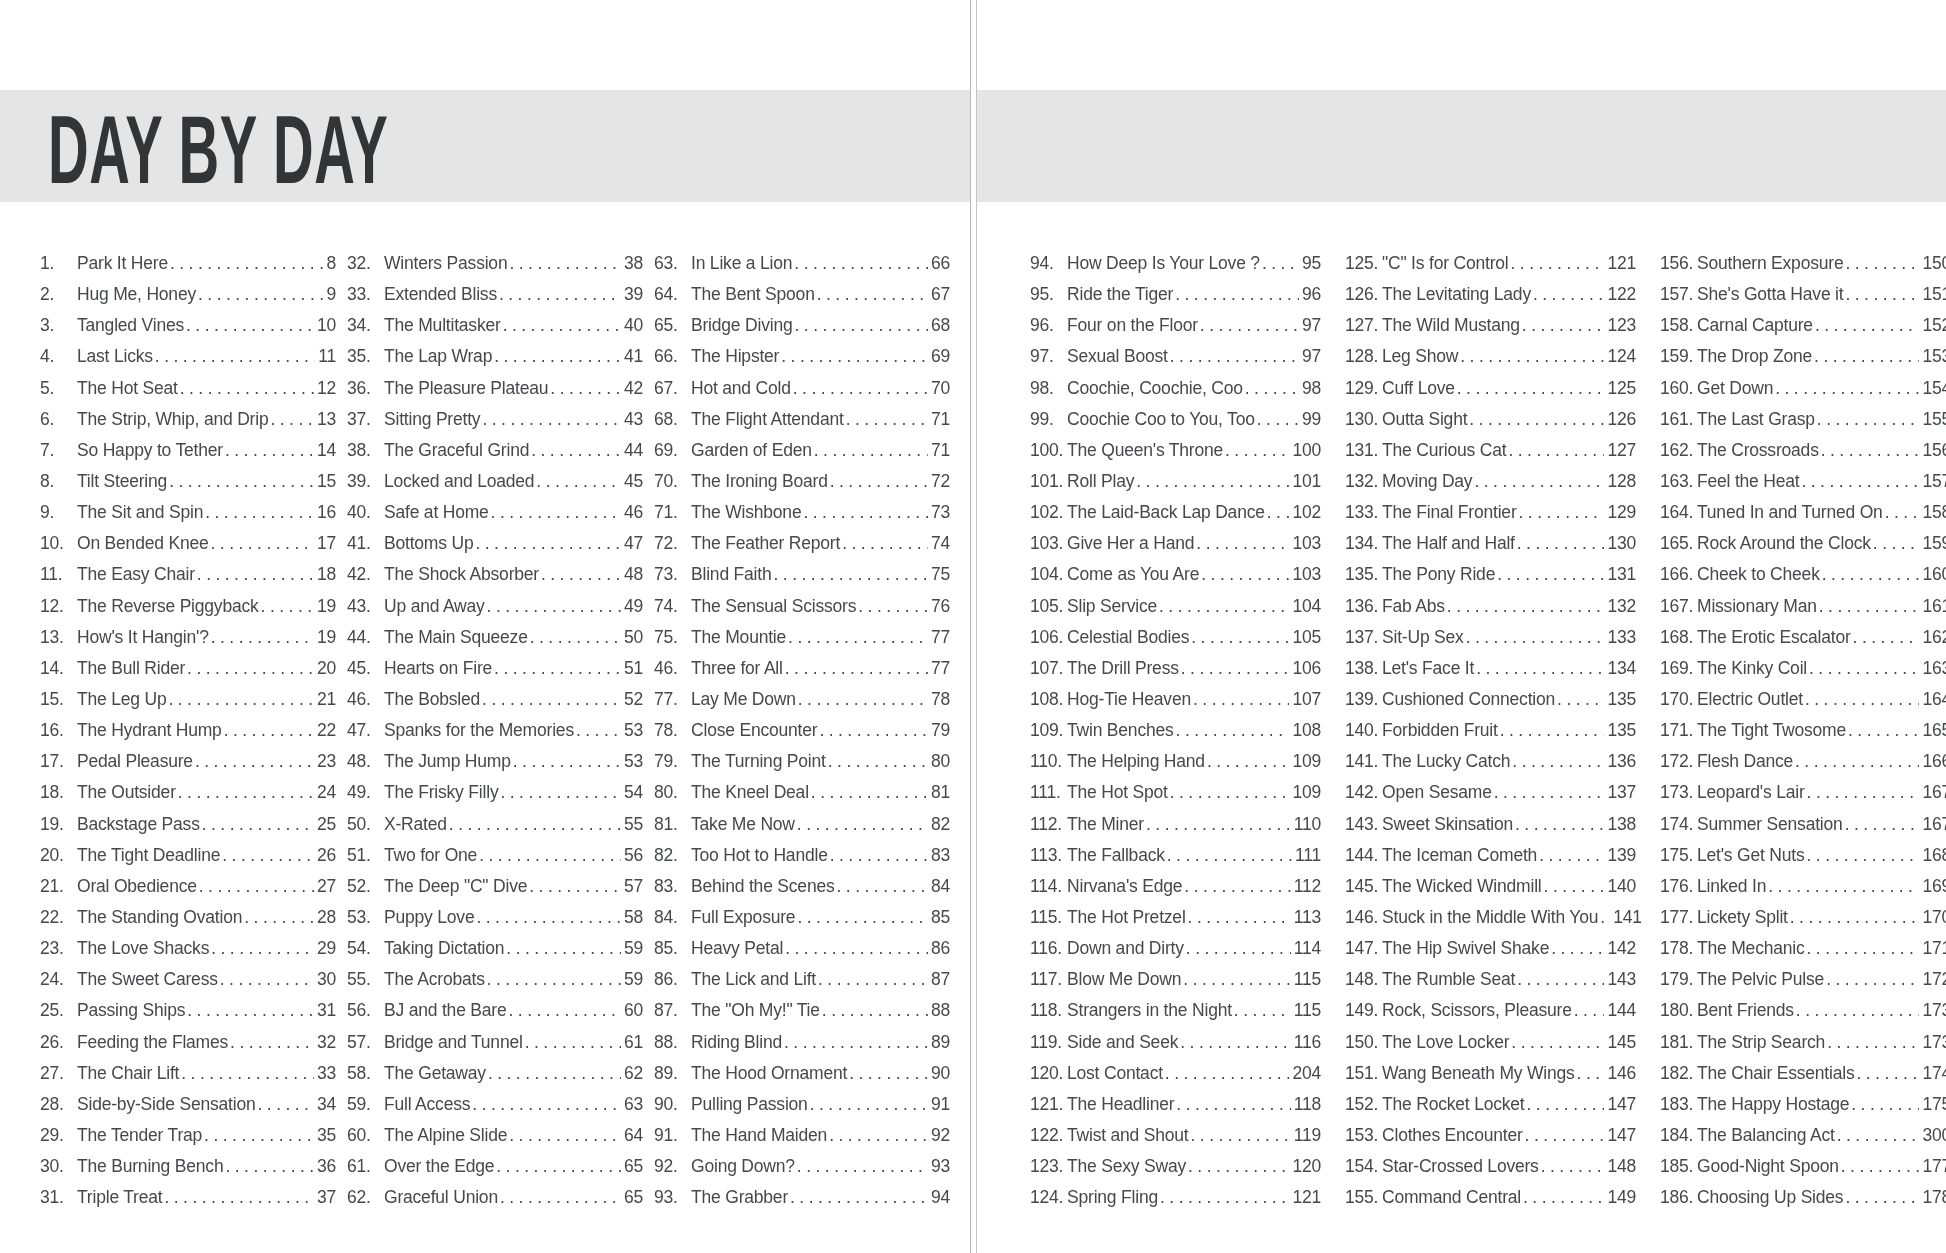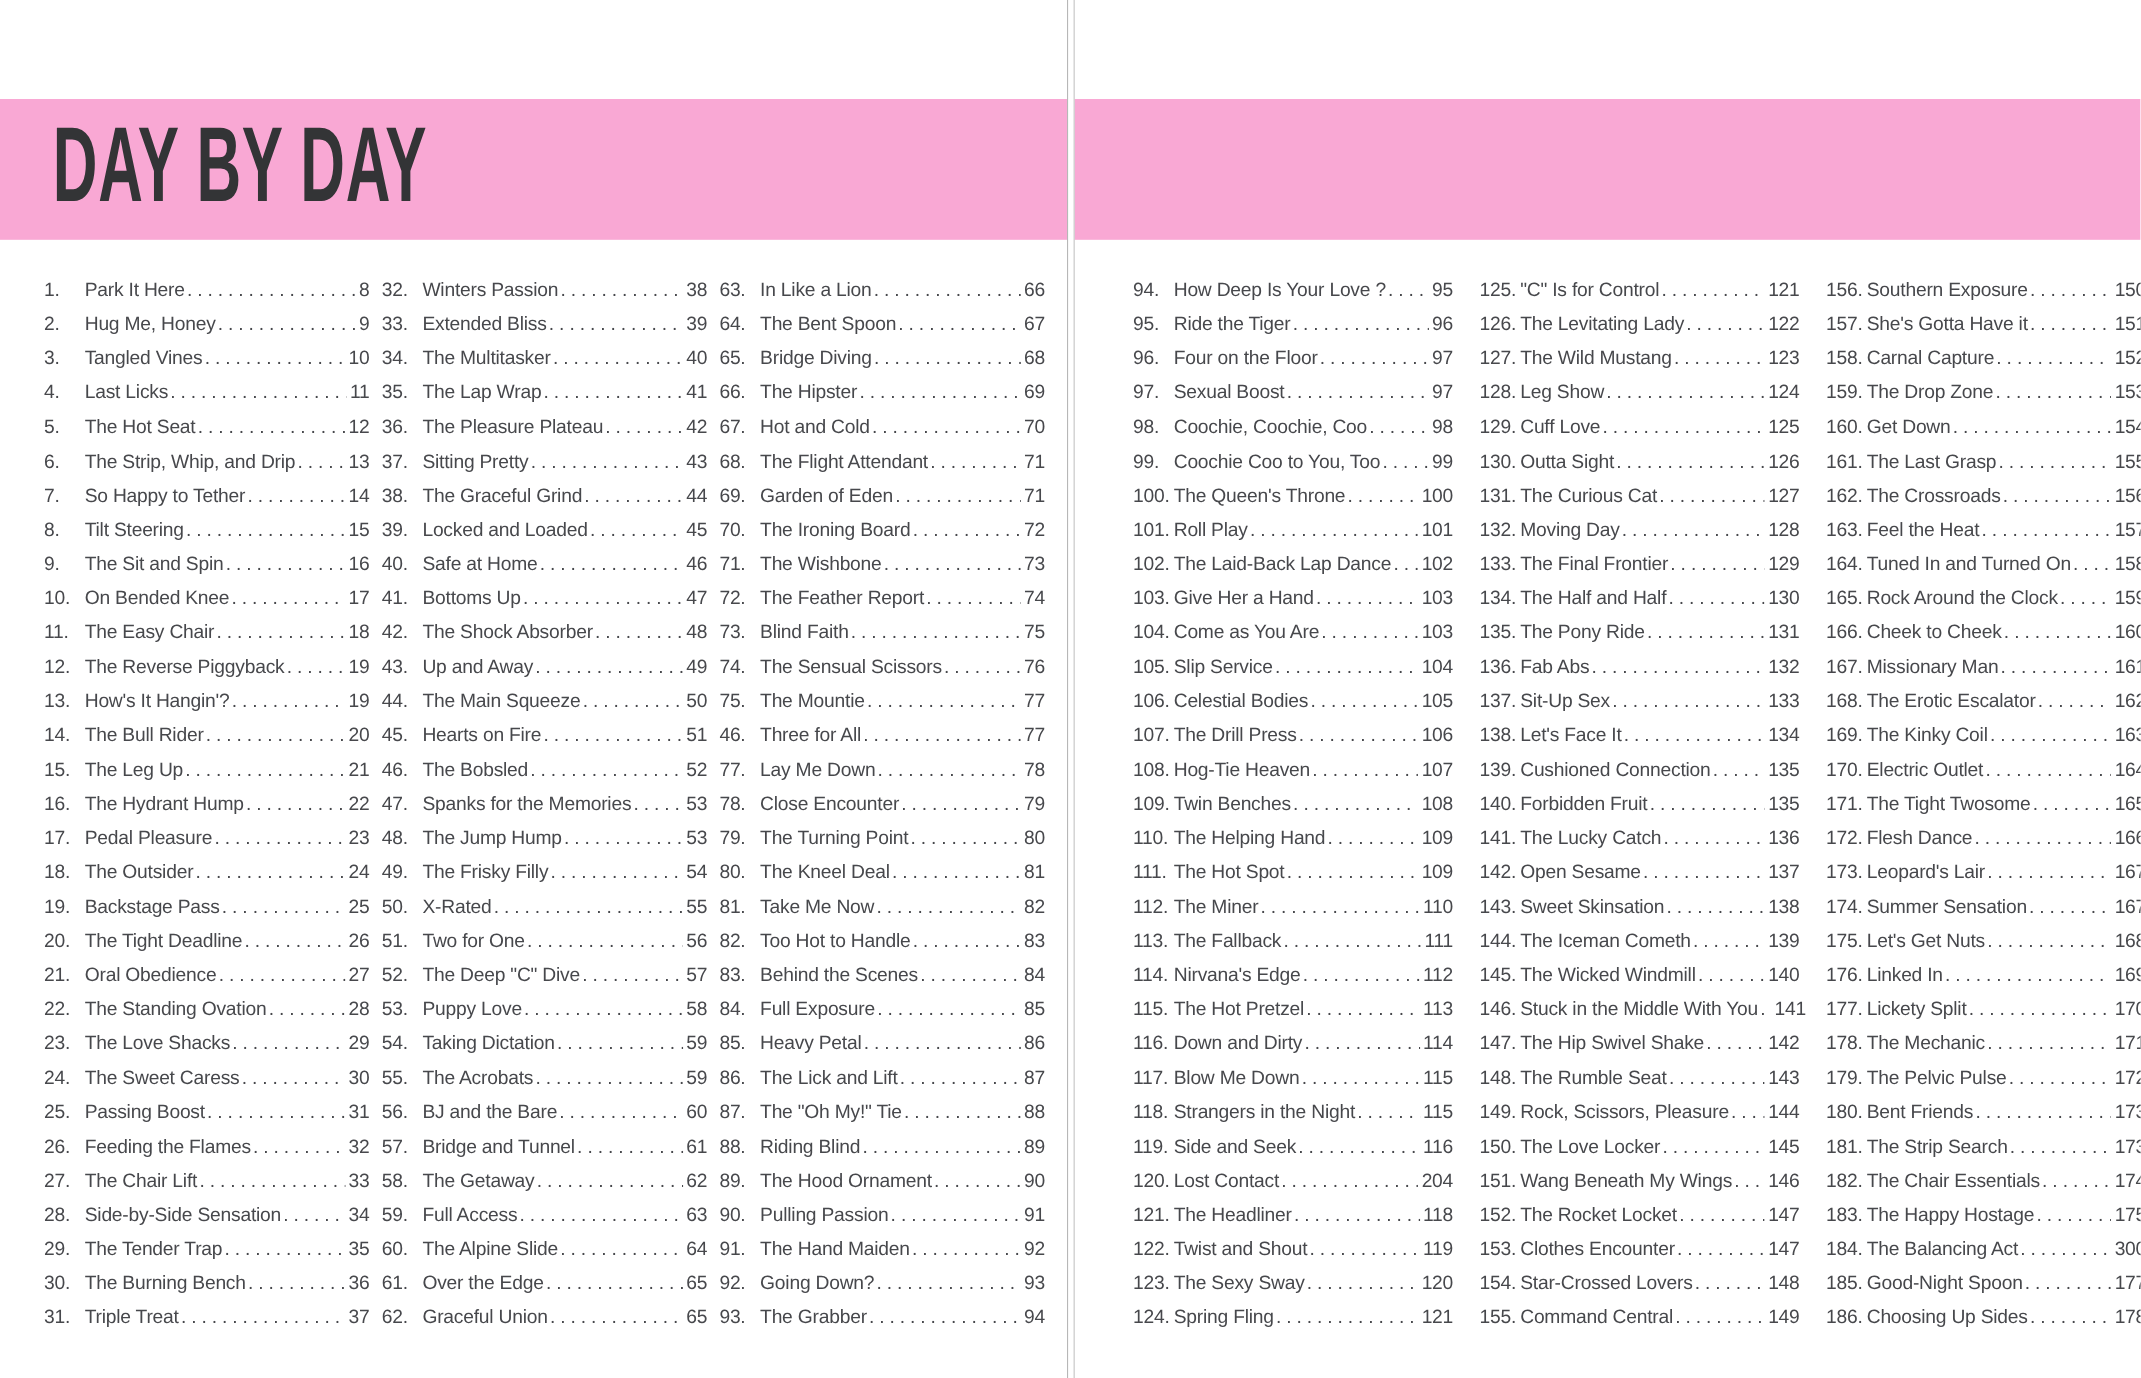--- a/index.html
+++ b/index.html
@@ -7,22 +7,22 @@
     width:1946px;height:1253px;
     background:#ffffff;
     font-family:"Liberation Sans", sans-serif;
     position:relative;
     overflow:hidden;
     color:#47484c;
   }
   .spread{position:absolute;inset:0;}
   
   .banner{
-    position:absolute;left:0;top:90px;width:1946px;height:128px;
-    background:#f9a8d4;
+    position:absolute;left:0;top:90px;width:1946px;height:112px;
+    background:#e5e5e5;
   }
   .banner-title{
     position:absolute;left:48px;top:8px;
     font-size:97px;line-height:104px;
     font-weight:600;
     color:#333436;
     letter-spacing:1px;
     transform:scaleX(0.58);
     transform-origin:left top;
     white-space:nowrap;
@@ -216,21 +216,21 @@
           <span class="epage">29</span>
         </div>
         <div class="entry">
           <span class="num">24.</span>
           <span class="etitle">The Sweet Caress</span>
           <span class="leader"></span>
           <span class="epage">30</span>
         </div>
         <div class="entry">
           <span class="num">25.</span>
-          <span class="etitle">Passing Boost</span>
+          <span class="etitle">Passing Ships</span>
           <span class="leader"></span>
           <span class="epage">31</span>
         </div>
         <div class="entry">
           <span class="num">26.</span>
           <span class="etitle">Feeding the Flames</span>
           <span class="leader"></span>
           <span class="epage">32</span>
         </div>
         <div class="entry">

